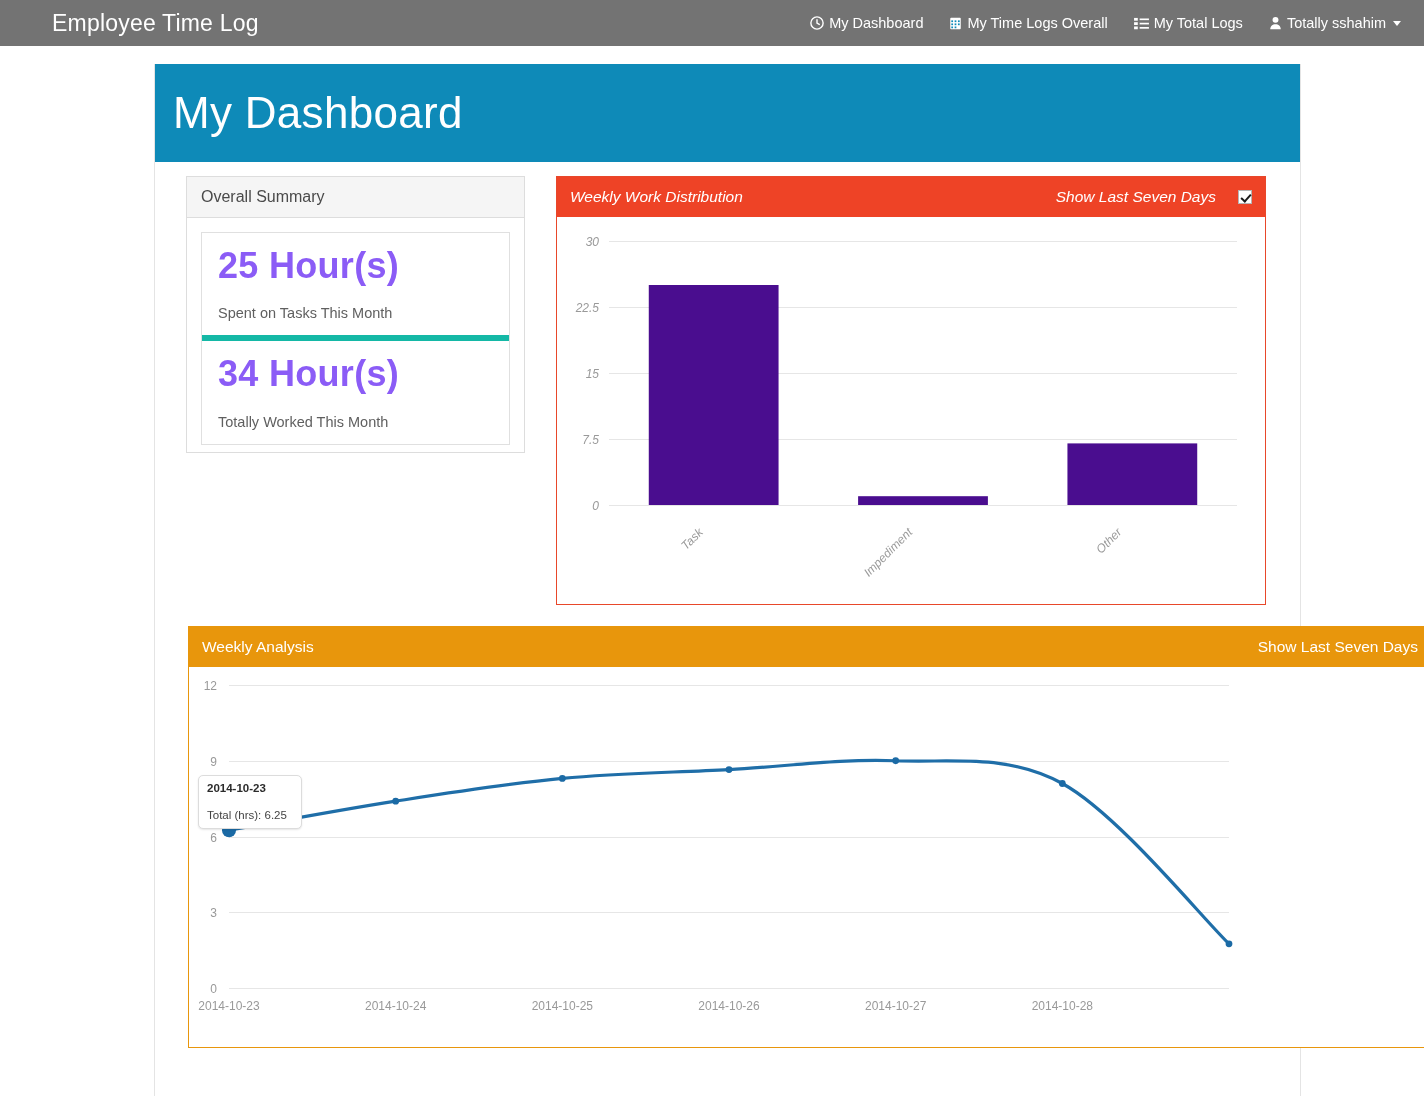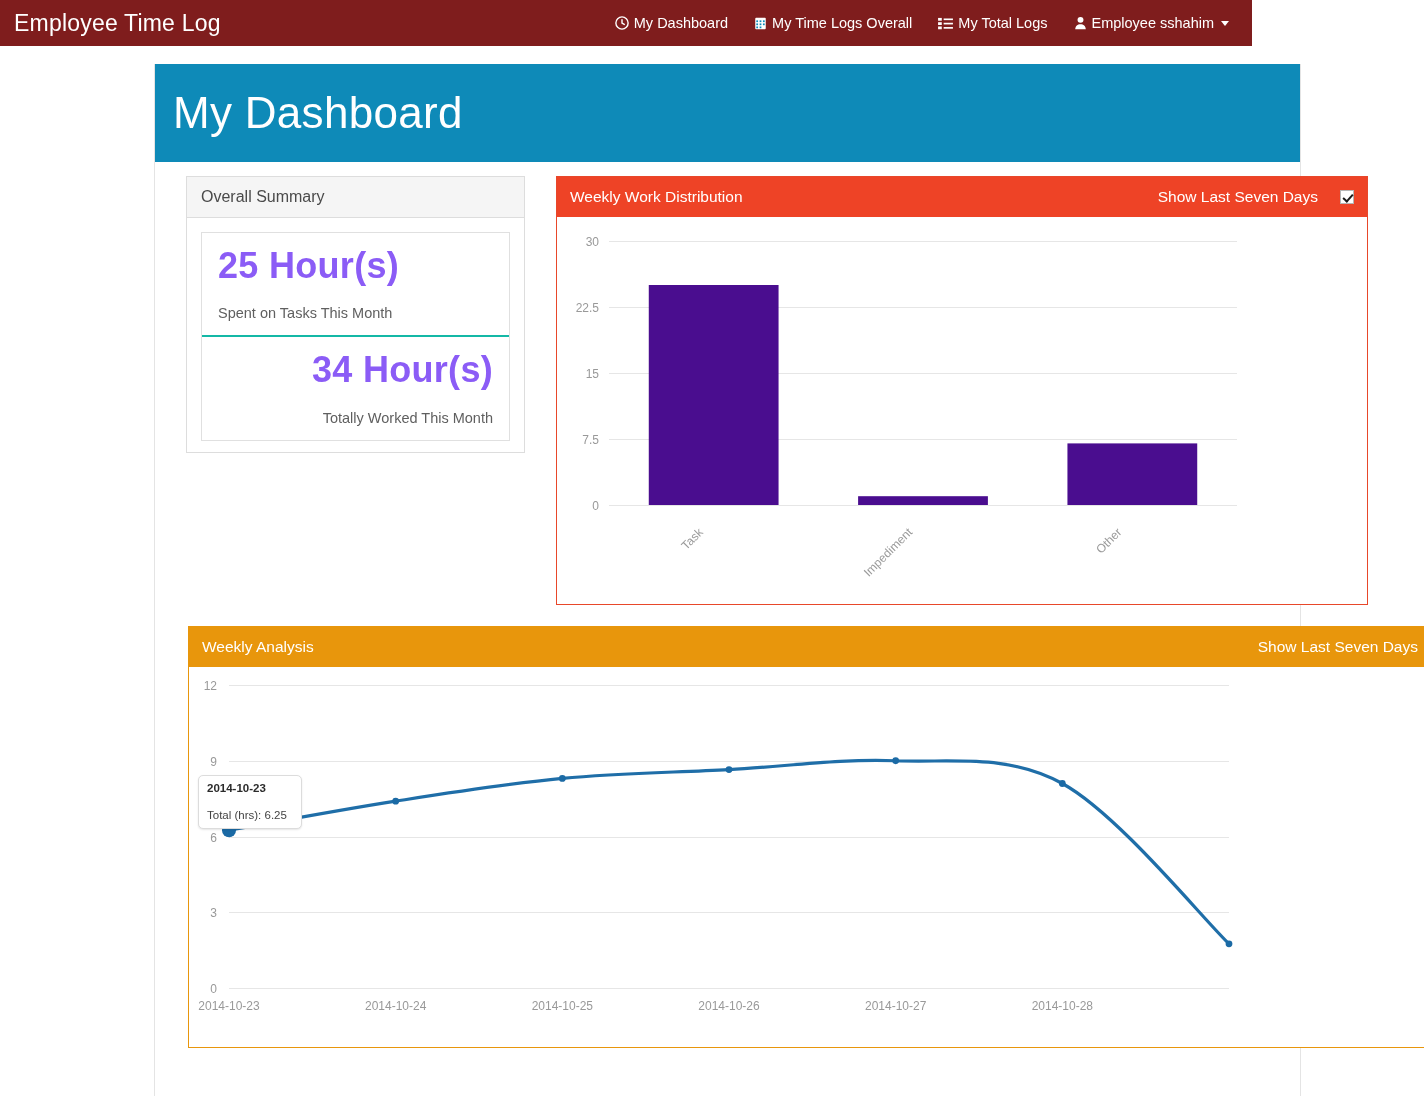--- a/index.html
+++ b/index.html
@@ -7,23 +7,23 @@
     margin: 0; padding: 0;
     width: 1424px; height: 1096px;
     background: #ffffff;
     font-family: "Liberation Sans", sans-serif;
     overflow: hidden;
   }
 
   
   #navbar {
     position: absolute; left: 0; top: 0;
-    width: 1252px; height: 46px;
-    background: #7f1d1d;
-    display: flex; align-items: center;
+    width: 1424px; height: 46px;
+    background: #737373;
+    display: flex; align-items: center; padding-left: 38px;
   }
   #brand {
     color: #ffffff;
     font-size: 23px;
     font-weight: 400;
     margin-left: 14px;
     letter-spacing: .2px;
     white-space: nowrap;
   }
   #navlinks {
@@ -114,41 +114,42 @@
   #summary-panel .panel-heading {
     background: #f5f5f5;
     border-bottom: 1px solid #dddddd;
     color: #4a4a4a;
     font-size: 16px;
     padding: 12px 14px;
   }
   #summary-body { padding: 14px; }
   #summary-box { border: 1px solid #e0e0e0; }
   .summary-item { padding: 12px 16px 14px 16px; }
-  .summary-item + .summary-item { border-top: 2px solid #14b8a6; text-align: right; }
+  .summary-item + .summary-item { border-top: 6px solid #14b8a6; }
   .summary-big {
     font-size: 36px;
     font-weight: 700;
     color: #8b5cf6;
     line-height: 1.15;
     letter-spacing: .3px;
   }
   .summary-sub {
     font-size: 14.5px;
     color: #5f5f5f;
     margin-top: 19px;
   }
 
   
   #wwd-panel {
     position: absolute;
     left: 401px; top: 14px;
-    width: 812px; height: 429px;
+    width: 710px; height: 429px;
     border: 1px solid #e8472a;
     background: #ffffff;
+    font-style: italic;
   }
   #wwd-panel .panel-heading {
     background: #ee4326;
     color: #ffffff;
     padding: 12px 13px;
   }
   #wwd-body { position: relative; height: 381px; }
 
   
   #wa-panel {
@@ -265,21 +266,21 @@
       <span>My Total Logs</span>
     </div>
 
     <div class="navlink">
       <span class="ico">
         <svg width="13" height="14" viewBox="0 0 14 16">
             <circle cx="7" cy="4.4" r="3.4" fill="#fff"></circle>
             <path d="M1 15c0-3.4 2.7-5.6 6-5.6s6 2.2 6 5.6z" fill="#fff"></path>
           </svg>
       </span>
-      <span>Employee sshahim</span>
+      <span>Totally sshahim</span>
       <span class="caret"></span>
     </div>
 
   </div>
 </div>
 
 <div id="left-shadow"></div>
 <div id="page-shadow"></div>
 
 <div id="page-wrap">

